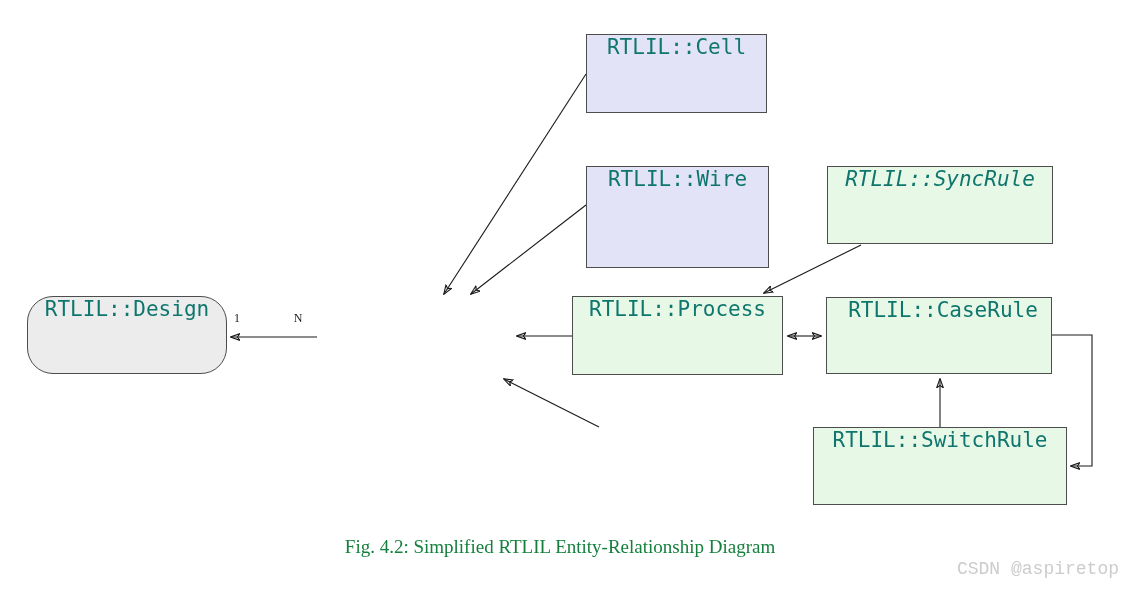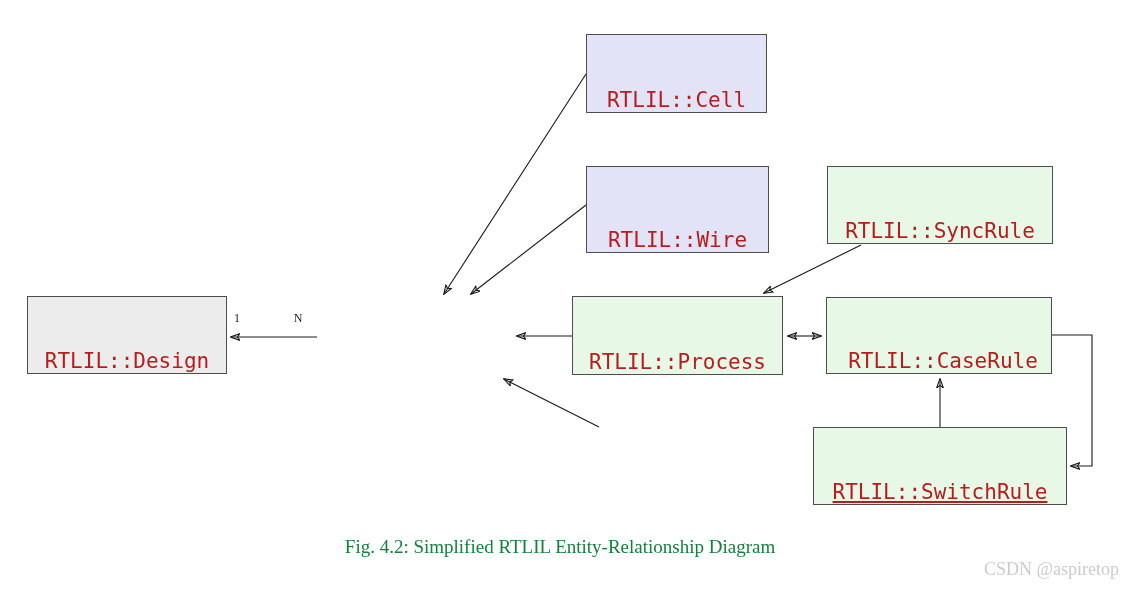--- a/index.html
+++ b/index.html
@@ -11,40 +11,40 @@
     font-family:"Liberation Serif", serif;
   }
   .edge-layer {
     position:absolute; left:0; top:0; width:1131px; height:589px;
   }
   .edge-layer path { stroke:#1a1a1a; stroke-width:1.1; fill:none; }
   .node {
     position:absolute;
     box-sizing:border-box;
     border:1.5px solid #4d4d4d;
-    display:flex; align-items:flex-end; justify-content:center;
+    display:flex; align-items:flex-start; justify-content:center;
     font-family:"DejaVu Sans Mono", monospace;
     font-size:21px;
-    color:#b91c1c;
+    color:#0f766e;
     white-space:nowrap;
   }
   .c-gray     { background:#ececec; }
   .c-lavender { background:#e3e3f8; }
   .c-green    { background:#e7f8e7; }
   .c-pink     { background:#fce7e7; }
 
   #node-cell       { left:586px; top:34px;  width:181px; height:79px; }
-  #node-wire       { left:586px; top:166px; width:183px; height:87px; }
-  #node-syncrule   { left:827px; top:166px; width:226px; height:78px; }
-  #node-design     { left:27px;  top:296px; width:200px; height:78px; }
+  #node-wire       { left:586px; top:166px; width:183px; height:102px; }
+  #node-syncrule   { left:827px; top:166px; width:226px; height:78px;font-style:italic; }
+  #node-design     { left:27px;  top:296px; width:200px; height:78px;border-radius:26px; }
   #node-module     { left:317px; top:297px; width:196px; height:78px; }
   #node-process    { left:572px; top:296px; width:211px; height:79px; }
   #node-caserule   { left:826px; top:297px; width:226px; height:77px;padding-left:8px; }
   #node-memory     { left:578px; top:427px; width:199px; height:78px; }
-  #node-switchrule { left:813px; top:427px; width:254px; height:78px;text-decoration:underline; }
+  #node-switchrule { left:813px; top:427px; width:254px; height:78px; }
 
   .mult {
     position:absolute;
     font-family:"Liberation Serif", serif;
     font-size:12px;
     color:#1a1a1a;
     width:16px;
     text-align:center;
   }
   #mult-one { left:229px; top:311px; }
@@ -54,21 +54,21 @@
     position:absolute;
     left:0; top:536px; width:1120px;
     text-align:center;
     font-family:"Liberation Serif", serif;
     font-size:19px;
     color:#15803d;
   }
   .watermark {
     position:absolute;
     right:12px; top:559px;
-    font-family:Liberation Serif, serif;
+    font-family:Liberation Mono, monospace;
     font-size:18px;
     color:#cccccc;
   }
 </style>
 </head>
 <body>
 
 <div class="stage">
 
   <svg class="edge-layer" viewBox="0 0 1131 589" xmlns="http://www.w3.org/2000/svg">

